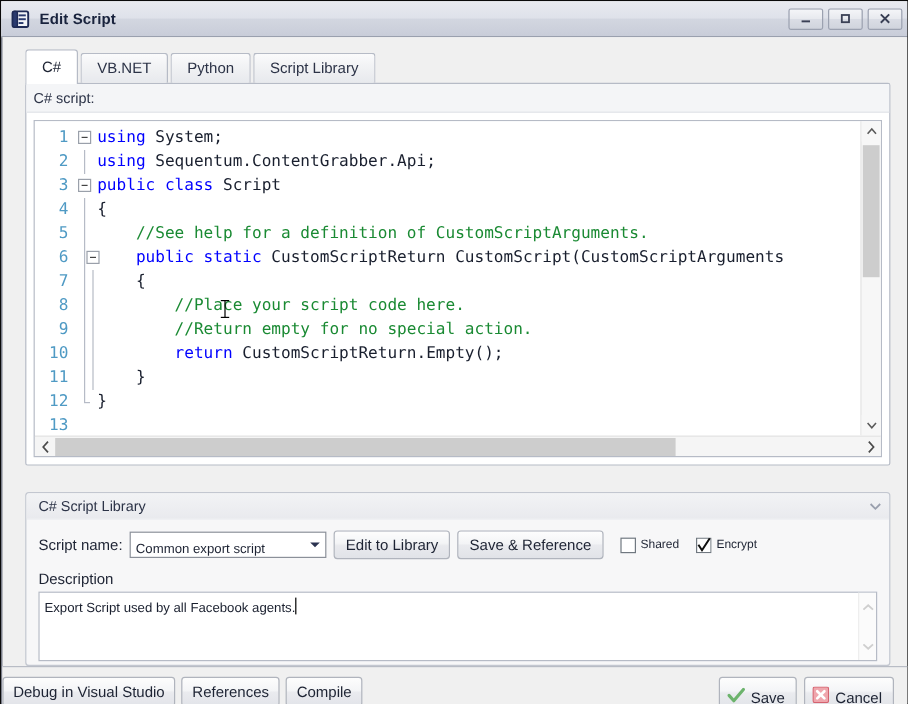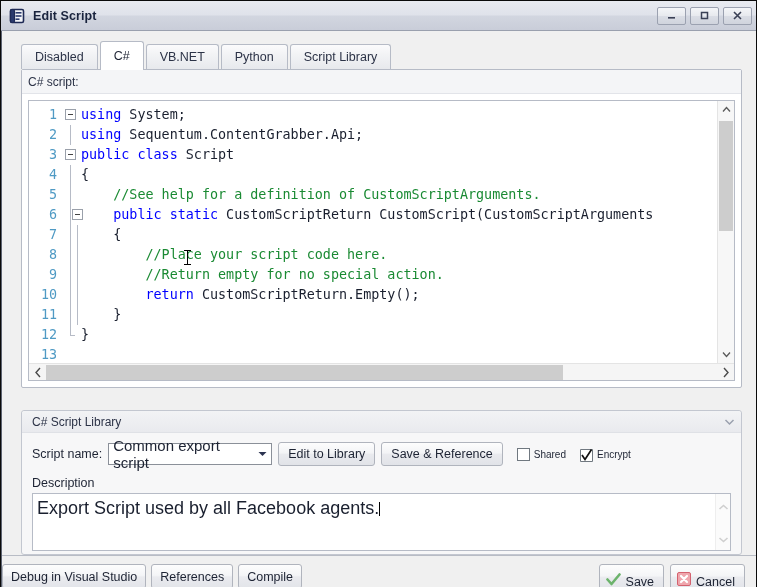--- a/index.html
+++ b/index.html
@@ -283,22 +283,22 @@
   #lib-header-title { flex: 1 1 auto; }
   #lib-body { padding: 9px 10px 0 10px; }
   .row { display: flex; align-items: center; }
   .lbl { font-size: 12.5px; color: #1d2333; }
 
   #script-name-label { margin-right: 6px; }
   #script-name-select {
     width: 164px; height: 22px;
     border: 1px solid #8b9099;
     background: #fff;
-    display: flex; align-items: center;
-    font-size: 15px; color: #1d2333;
+    display: flex; align-items: flex-end;
+    font-size: 11px; color: #1d2333;
     padding-left: 4px;
     position: relative;
   }
   #script-name-value { flex: 1 1 auto; }
   #script-name-arrow {
     width: 17px; height: 20px;
     display: flex; align-items: center; justify-content: center;
   }
   .btn {
     height: 24px;
@@ -327,21 +327,21 @@
   #desc-box {
     margin-top: 3px;
     height: 58px;
     border: 1px solid #b6bbc6;
     background: #fff;
     display: flex;
     position: relative;
   }
   #desc-text {
     flex: 1 1 auto;
-    font-size: 18px;
+    font-size: 11px;
     color: #191f2e;
     padding: 4px 0 0 4px;
     position: relative;
     white-space: pre;
   }
   #desc-caret {
     display: inline-block;
     width: 1px; height: 14px;
     background: #000;
     vertical-align: -2px;
@@ -422,23 +422,20 @@
     <div class="winbtn">
       <svg width="11" height="9" viewBox="0 0 11 9">
         <path d="M2,1 L9,8 M9,1 L2,8" stroke="#3a4055" stroke-width="1.6" fill="none"></path>
       </svg>
     </div>
   </div>
 
   <div id="client">
 
     <div id="tabstrip">
-      <div class="tab">
-          <span>Disabled</span>
-        </div>
       <div class="tab active">
           <span>C#</span>
         </div>
       <div class="tab">
           <span>VB.NET</span>
         </div>
       <div class="tab">
           <span>Python</span>
         </div>
       <div class="tab">

